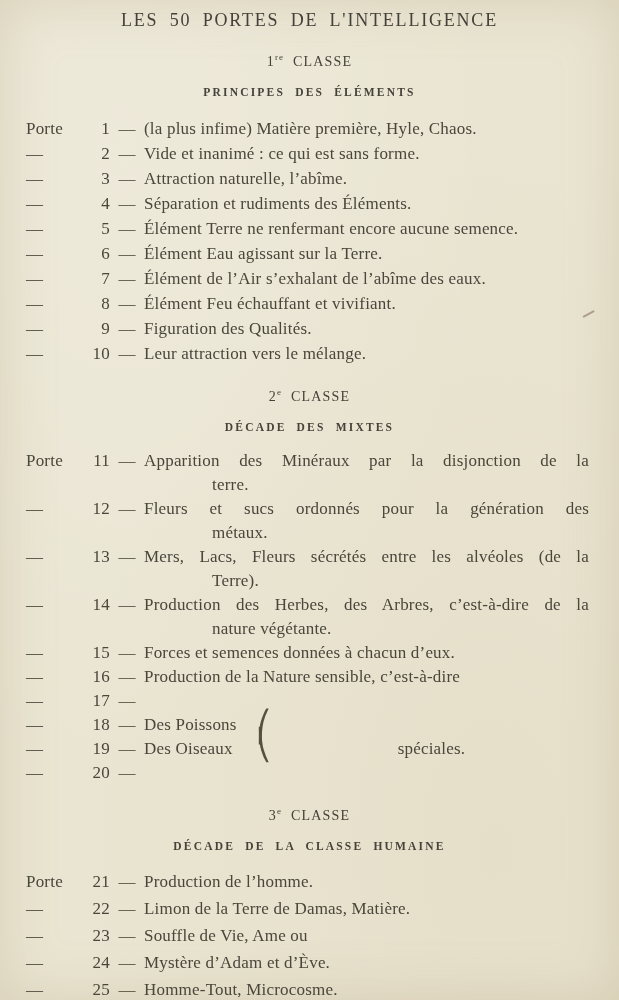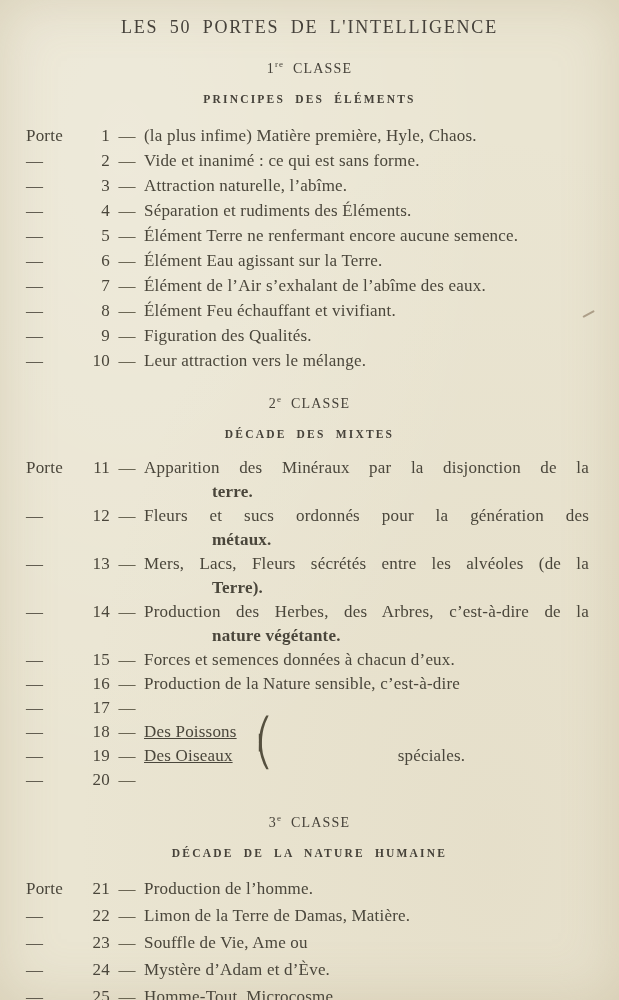--- a/index.html
+++ b/index.html
@@ -8,21 +8,21 @@
     background:#eae5d2;
     background-image:
       radial-gradient(ellipse at 20% 15%, rgba(255,255,255,0.18), rgba(255,255,255,0) 55%),
       radial-gradient(ellipse at 80% 85%, rgba(190,170,130,0.10), rgba(190,170,130,0) 60%);
     box-shadow: inset 0 0 55px rgba(170,150,110,0.28);
     font-family:"Liberation Serif", serif;
     color:#4a463b;
     position:relative;
     overflow:hidden;
     box-sizing:border-box;
-    padding-top:16px;
+    padding-top:9px;
   }
   .title{
     text-align:center;
     font-size:18px;
     letter-spacing:1.8px;
     word-spacing:5px;
     line-height:22px;
     color:#45413a;
   }
   .classe{
@@ -49,23 +49,23 @@
   .sec-entries.s2{margin-top:15px;}
   .sec-entries.s3{margin-top:15px;}
   .entry{display:flex;font-size:17px;line-height:25px;letter-spacing:0.2px;}
   .s2 .entry{line-height:24px;}
   .s3 .entry{line-height:27px;}
   .entry .lab{width:52px;text-align:left;flex:none;}
   .entry .num{width:32px;text-align:right;flex:none;}
   .entry .dash{width:34px;text-align:center;flex:none;color:#55503f;}
   .entry .txt{flex:1;min-width:0;}
   .l1.just{text-align:justify;text-align-last:justify;}
-  .l2{padding-left:68px;font-weight:bold;}
+  .l2{padding-left:68px;}
   .btxt{display:flex;align-items:baseline;}
-  .fish{width:112px;flex:none;text-decoration:underline;}
+  .fish{width:112px;flex:none;}
   .brace{
     font-family:"DejaVu Sans", sans-serif;
     font-size:30px;
     width:18px;flex:none;
     color:#55503f;
     position:relative;
     line-height:0;
   }
   .brace.btop{top:7px;}
   .brace.bbot{top:1px;}
@@ -249,21 +249,21 @@
         </div>
       </div>
       <div class="entry">
         <span class="lab">—</span>
         <span class="num">20</span>
         <span class="dash">—</span>
       </div>
     </div>
 
   <div class="classe"><span>3</span><sup>e</sup> <span>CLASSE</span></div>
-  <div class="decade">DÉCADE DE LA NATURE HUMAINE</div>
+  <div class="decade">DÉCADE DE LA CLASSE HUMAINE</div>
   <div class="sec-entries s3">
       <div class="entry">
         <span class="lab">Porte</span>
         <span class="num">21</span>
         <span class="dash">—</span>
         <div class="txt">
           <div class="l1">Production de l’homme.</div>
         </div>
       </div>
       <div class="entry">

